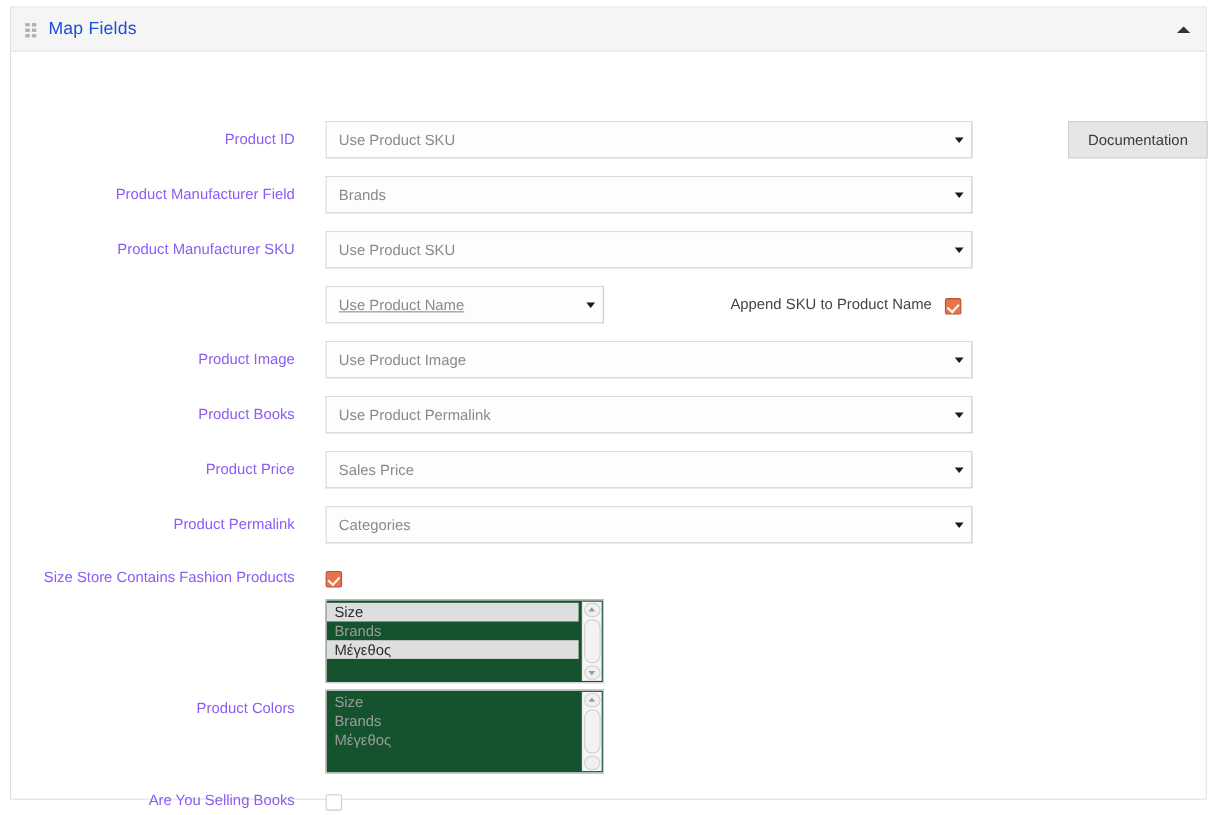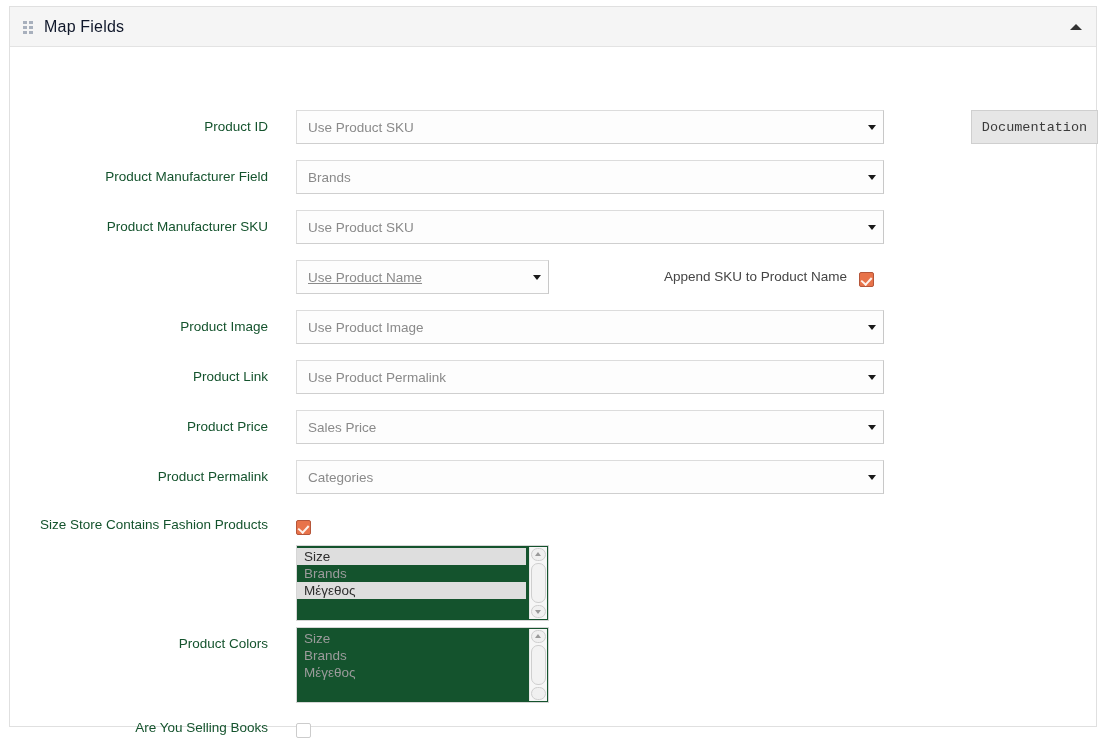--- a/index.html
+++ b/index.html
@@ -50,21 +50,21 @@
     width: 4px;
     height: 3px;
     background: #a8b0bd;
   }
 
   .panel-title {
     position: absolute;
     left: 34px;
     top: 11px;
     font-size: 16px;
-    color: #0f172a;
+    color: #1d4ed8;
     font-weight: normal;
     letter-spacing: 0.2px;
   }
 
   .collapse-arrow {
     position: absolute;
     right: 14px;
     top: 17px;
     width: 0;
     height: 0;
@@ -85,21 +85,21 @@
     width: 100%;
     height: 34px;
   }
 
   .lbl {
     position: absolute;
     left: 0;
     width: 258px;
     text-align: right;
     font-size: 13.5px;
-    color: #14532d;
+    color: #8b5cf6;
     line-height: 34px;
   }
 
   .field {
     position: absolute;
     left: 286px;
   }
 
   select.sel {
     -webkit-appearance: none;
@@ -176,21 +176,21 @@
   .doc-btn {
     position: absolute;
     left: 961px;
     top: 63px;
     width: 127px;
     height: 34px;
     background: #e6e6e6;
     border: 1px solid #cfcfcf;
     box-sizing: border-box;
     color: #3b3b3b;
-    font-family: Liberation Mono, monospace;
+    font-family: Liberation Sans, sans-serif;
     font-size: 13.5px;
     cursor: pointer;
     padding: 0;
   }
 
   .listbox {
     position: relative;
     box-sizing: border-box;
     width: 253px;
     height: 76px;
@@ -335,21 +335,21 @@
         <span class="sel-wrap">
           <select class="sel sel-wide">
             <option>Use Product Image</option>
           </select>
           <span class="sel-arrow"></span>
         </span>
       </span>
     </div>
 
     <div class="row" style="top:313px;">
-      <span class="lbl">Product Link</span>
+      <span class="lbl">Product Books</span>
       <span class="field">
         <span class="sel-wrap">
           <select class="sel sel-wide">
             <option>Use Product Permalink</option>
           </select>
           <span class="sel-arrow"></span>
         </span>
       </span>
     </div>
 

